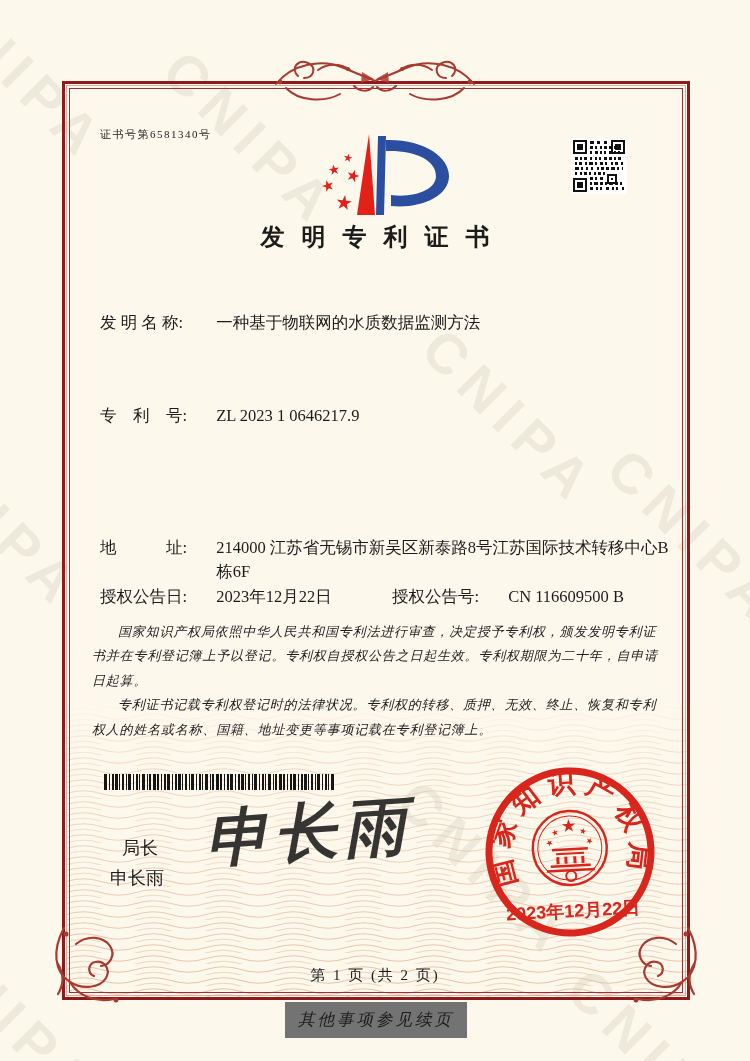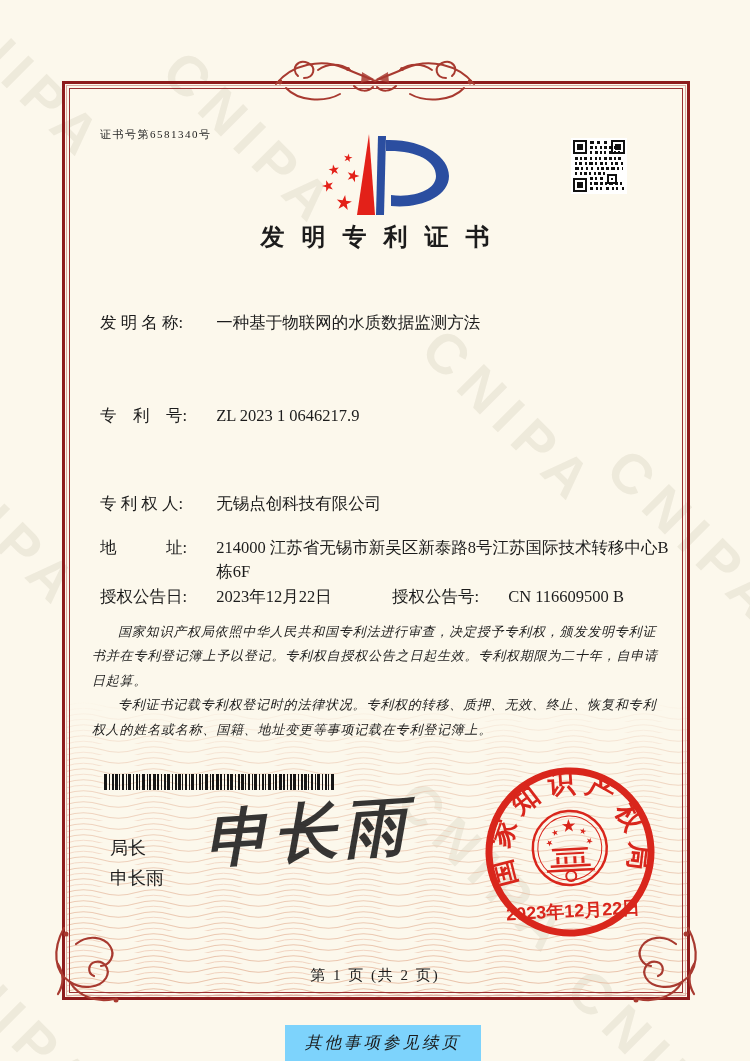--- a/index.html
+++ b/index.html
@@ -31,34 +31,34 @@
   .title{
     position:absolute;left:0;top:221px;width:750px;text-align:center;
     font-size:24px;font-weight:600;letter-spacing:17px;text-indent:17px;
   }
   .row{position:absolute;left:100px;font-size:16.5px;line-height:1.45;}
   .lbl{display:inline-block;width:112px;vertical-align:top;}
   .val{display:inline-block;vertical-align:top;max-width:460px;}
   .paras{position:absolute;left:92px;top:620px;width:572px;
     font-style:italic;font-size:13px;line-height:1.88;letter-spacing:0.8px;}
   .paras p{margin:0;text-indent:2em;}
-  .sig-title{position:absolute;left:110px;top:836px;font-size:18px;
+  .sig-title{position:absolute;left:122px;top:836px;font-size:18px;
     font-family:Liberation Sans, sans-serif;}
   .sig-name{position:absolute;left:110px;top:866px;font-size:18px;
     font-family:"Liberation Sans","DejaVu Sans",sans-serif;}
   .autograph{
     position:absolute;left:205px;top:790px;font-size:63px;font-weight:600;
     font-style:italic;letter-spacing:6px;color:#1b1b1b;
     transform:rotate(-4deg);opacity:0.88;
   }
   .pagenum{position:absolute;left:0;top:966px;width:750px;text-align:center;font-size:15px;letter-spacing:2px;}
   .footnote{
-    position:absolute;left:285px;top:1002px;width:196px;height:36px;
-    background:#7dd3fc;text-align:center;line-height:36px;
-    font-style:italic;font-size:16.5px;letter-spacing:3px;z-index:4;margin-top:23px;
+    position:absolute;left:285px;top:1002px;width:182px;height:36px;
+    background:#737373;text-align:center;line-height:36px;
+    font-style:italic;font-size:16.5px;letter-spacing:3px;z-index:4;
   }
   svg{display:block;}
 </style>
 </head>
 <body>
 
 <span class="wm" style="left:-36px;top:-28px">CNIPA</span>
 <span class="wm" style="left:196px;top:38px">CNIPA</span>
 <span class="wm" style="left:455px;top:316px">CNIPA</span>
 <span class="wm" style="left:-60px;top:420px">CNIPA</span>
@@ -183,24 +183,20 @@
 
   <div class="title">发明专利证书</div>
 
   <div class="row" style="top:311px">
     <span class="lbl">发 明 名 称:</span>
     <span class="val">一种基于物联网的水质数据监测方法</span>
   </div>
   <div class="row" style="top:404px">
     <span class="lbl">专　利　号:</span>
     <span class="val">ZL 2023 1 0646217.9</span>
-  </div>
-  <div class="row" style="top:492px">
-    <span class="lbl">专 利 权 人:</span>
-    <span class="val">无锡点创科技有限公司</span>
   </div>
   <div class="row" style="top:536px">
     <span class="lbl">地　　　址:</span>
     <span class="val" style="width:458px">214000 江苏省无锡市新吴区新泰路8号江苏国际技术转移中心B栋6F</span>
   </div>
   <div class="row" style="top:585px">
     <span class="lbl">授权公告日:</span>
     <span class="val">2023年12月22日</span>
   </div>
   <div class="row" style="top:585px;left:392px">

